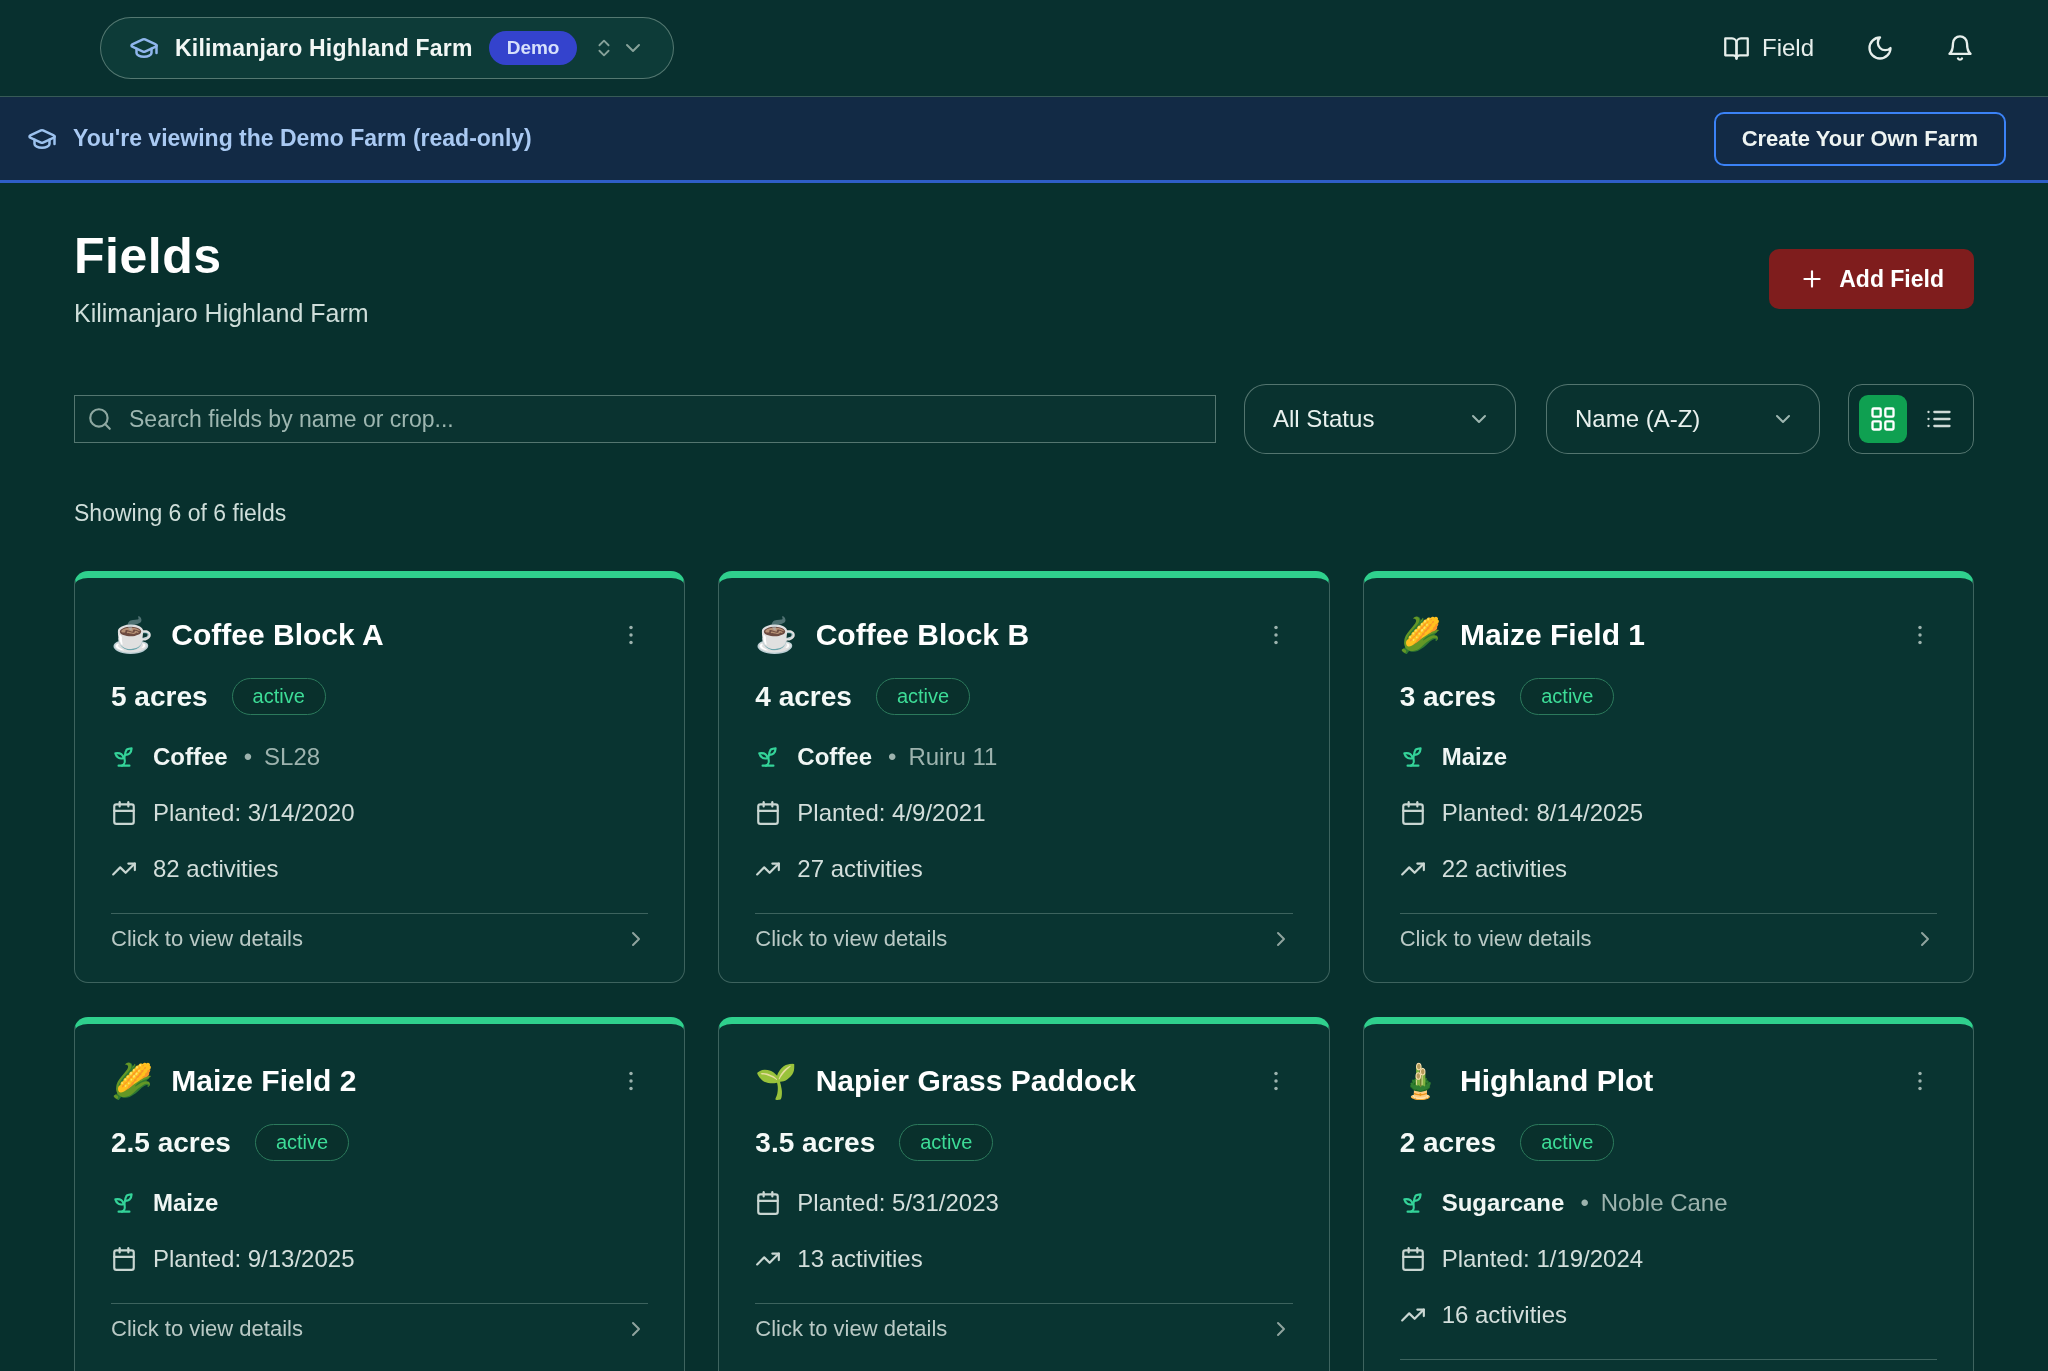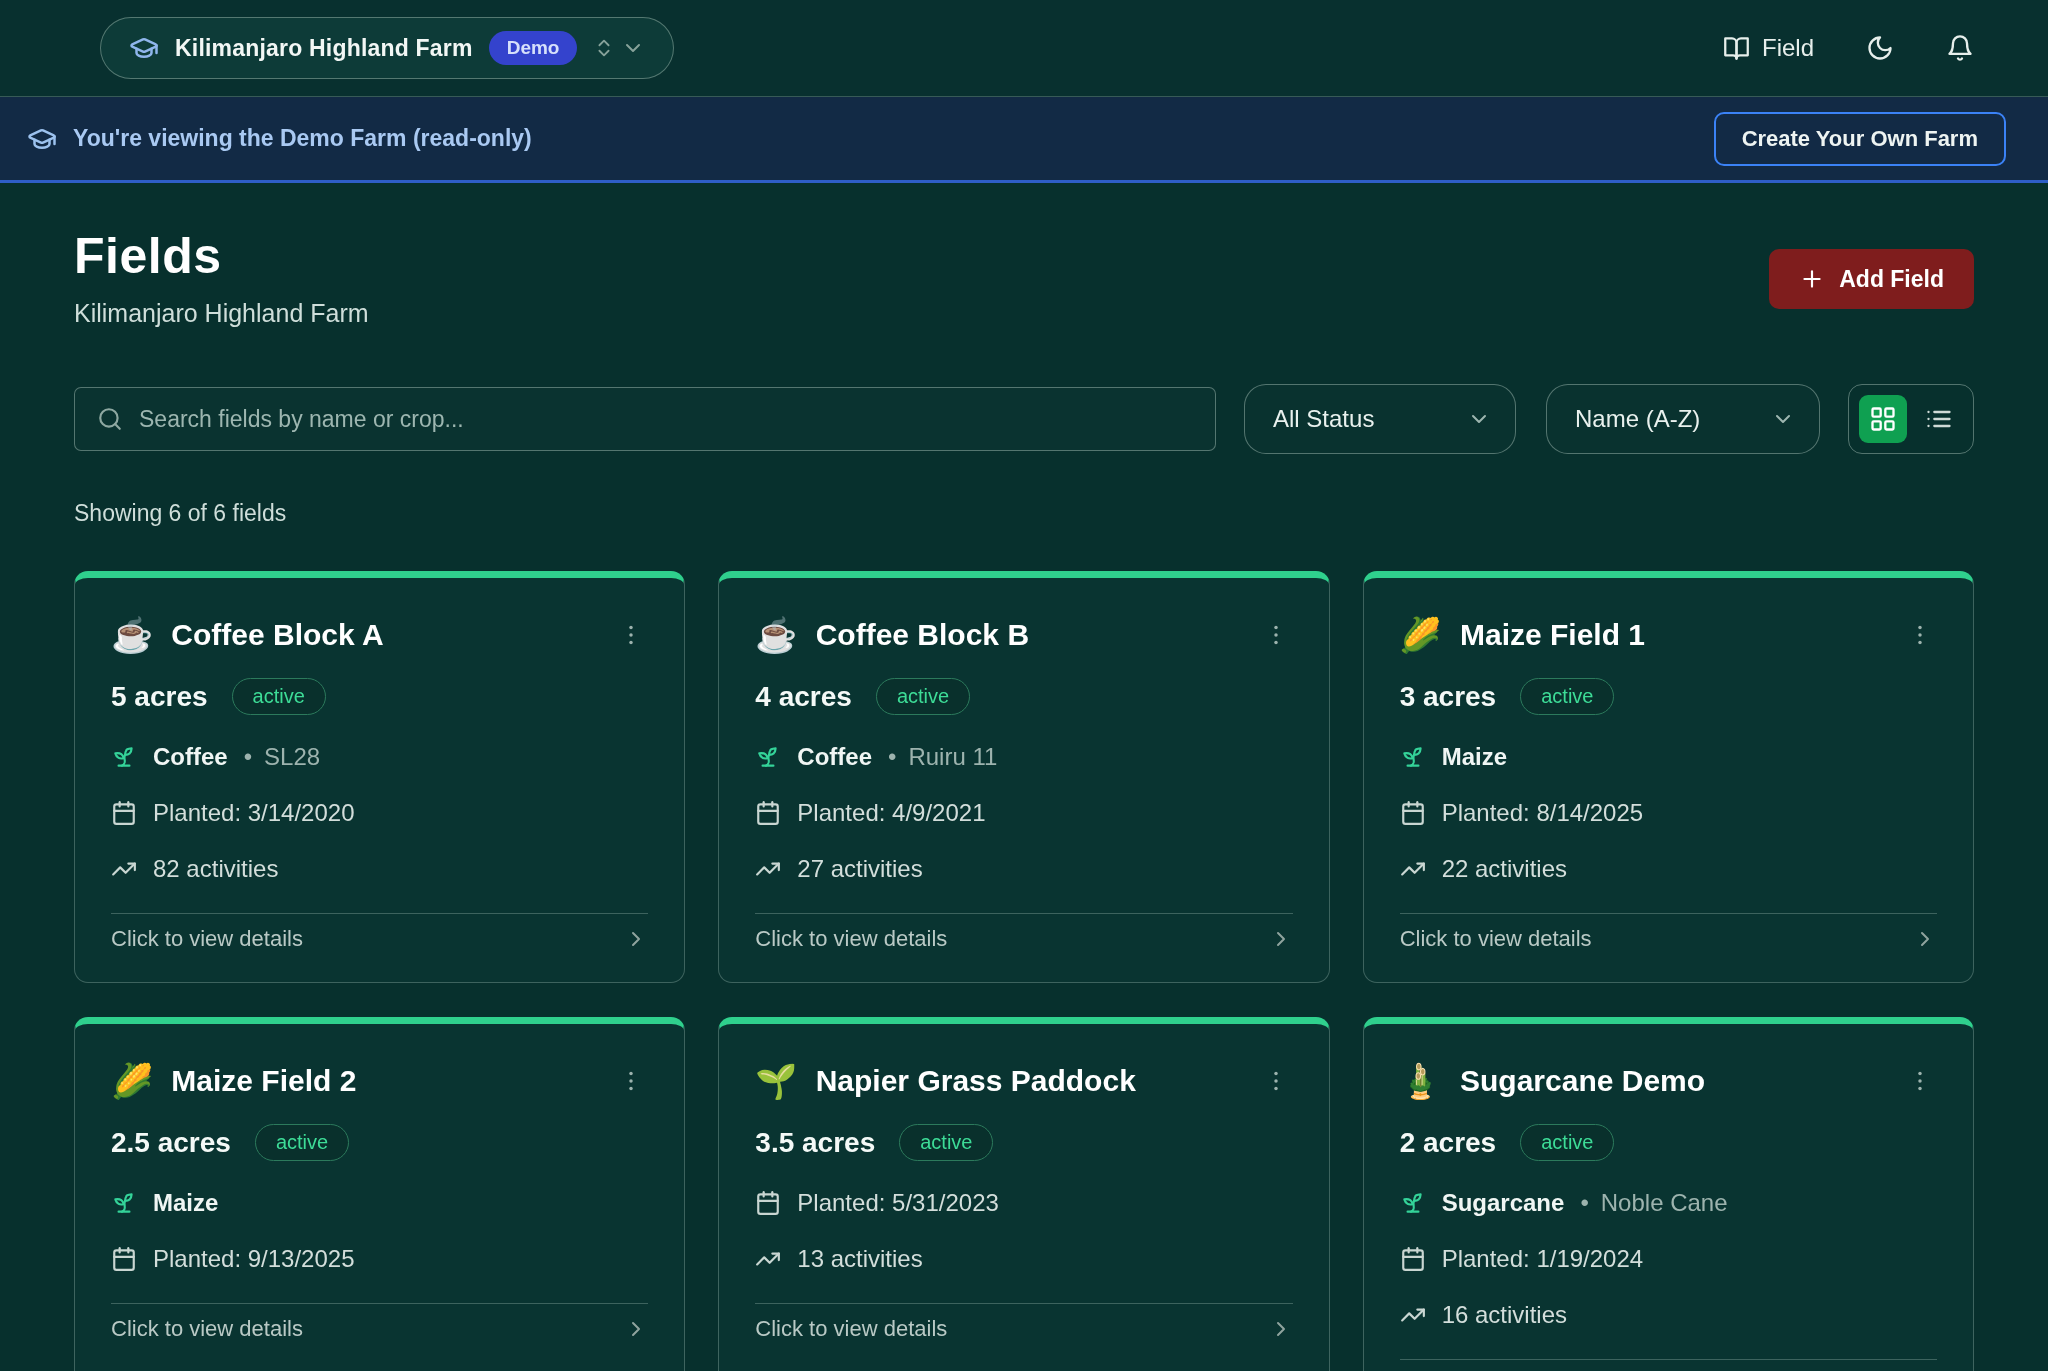--- a/index.html
+++ b/index.html
@@ -55,22 +55,22 @@
   .page-subtitle{ font-size:25px; color:#cfdeda; margin-top:14px; }
   .add-field-btn{
     margin-top:22px; background:#7f1d1d; border:none; border-radius:10px;
     color:#ffffff; font-size:23px; font-weight:bold; font-family:inherit;
     height:60px; padding:16px 30px; display:flex; align-items:center; gap:14px; cursor:pointer;
   }
 
   
   .filter-row{ margin-top:56px; display:flex; align-items:center; }
   .search-box{
-    flex:1; height:64px; border:1px solid rgba(175,200,190,0.45); border-radius:7px;
-    display:flex; align-items:center; gap:16px; padding:0 22px; background:rgba(255,255,255,0.015);
+    flex:1; height:48px; border:1px solid rgba(175,200,190,0.45); border-radius:0;
+    display:flex; align-items:center; gap:16px; padding:0 12px; background:rgba(255,255,255,0.015);
   }
   .search-box svg{ color:#8ea8a1; flex:none; }
   .search-input{
     flex:1; background:transparent; border:none; outline:none;
     font-size:23px; color:#eef5f2; font-family:inherit;
   }
   .search-input::placeholder{ color:#9db6b0; }
   .dropdown{
     height:70px; border:1px solid rgba(175,200,190,0.45); border-radius:22px;
     background:rgba(255,255,255,0.01); color:#e9f1ee; font-size:24px; font-family:inherit;
@@ -560,21 +560,21 @@
               <path d="m9 18 6-6-6-6"></path>
             </svg>
         </span>
       </div>
     </div>
 
     <div class="field-card">
       <div class="card-top">
         <div class="card-title-wrap">
           <span class="field-emoji">🎍</span>
-          <span class="field-name">Sugarcane Demo</span>
+          <span class="field-name">Highland Plot</span>
         </div>
         <button class="kebab-btn">
           <span>
             <svg width="26" height="26" viewBox="0 0 24 24" fill="currentColor">
                 <circle cx="12" cy="5" r="1.6"></circle>
                 <circle cx="12" cy="12" r="1.6"></circle>
                 <circle cx="12" cy="19" r="1.6"></circle>
               </svg>
           </span>
         </button>

